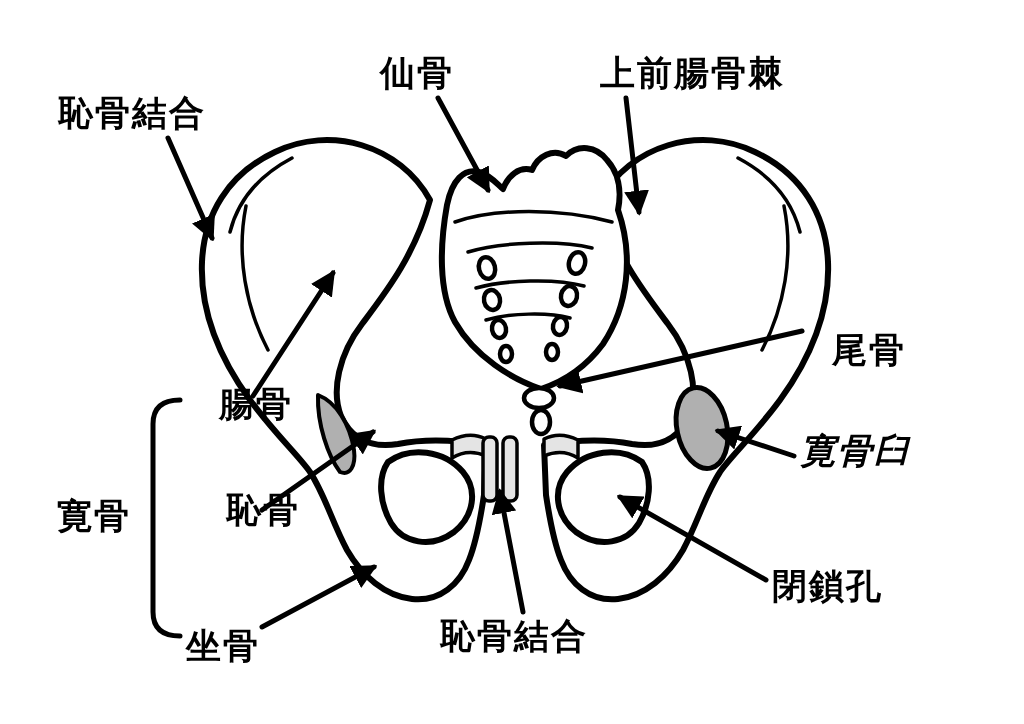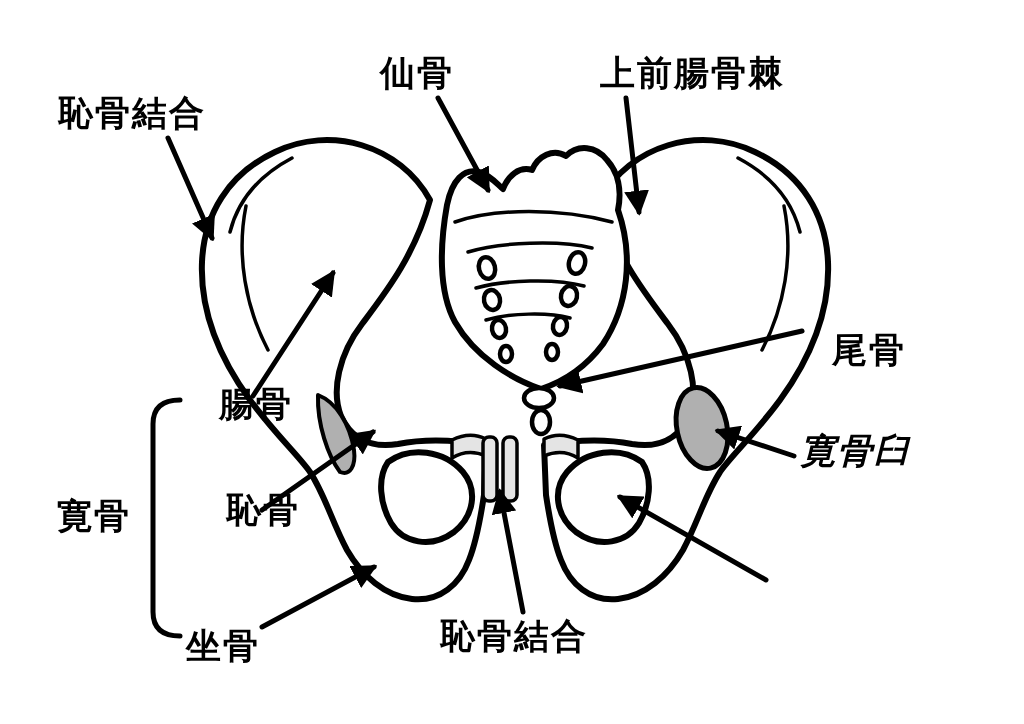--- a/index.html
+++ b/index.html
@@ -157,19 +157,20 @@
     </g>
 
     <path d="M 180 400 Q 153 400 153 424 L 153 612 Q 153 636 180 636" fill="none" stroke="#000000" stroke-width="5" stroke-linecap="round"></path>
   </svg>
 
   <div class="label" style="left:58px;  top:96px;">恥骨結合</div>
   <div class="label" style="left:380px; top:56px;">仙骨</div>
   <div class="label" style="left:600px; top:56px;">上前腸骨棘</div>
   <div class="label" style="left:832px; top:305px;margin-top:28px;">尾骨</div>
   <div class="label" style="left:800px; top:434px;font-style:italic;">寛骨臼</div>
+  <div class="label" style="left:772px; top:569px;">閉鎖孔</div>
   <div class="label" style="left:183px; top:387px;margin-left:36px;">腸骨</div>
   <div class="label" style="left:57px;  top:499px;">寛骨</div>
   <div class="label" style="left:186px; top:493px;margin-left:40px;">恥骨</div>
   <div class="label" style="left:186px; top:613px;margin-top:16px;">坐骨</div>
   <div class="label" style="left:440px; top:619px;">恥骨結合</div>
 
 </div>
 
 </body></html>

